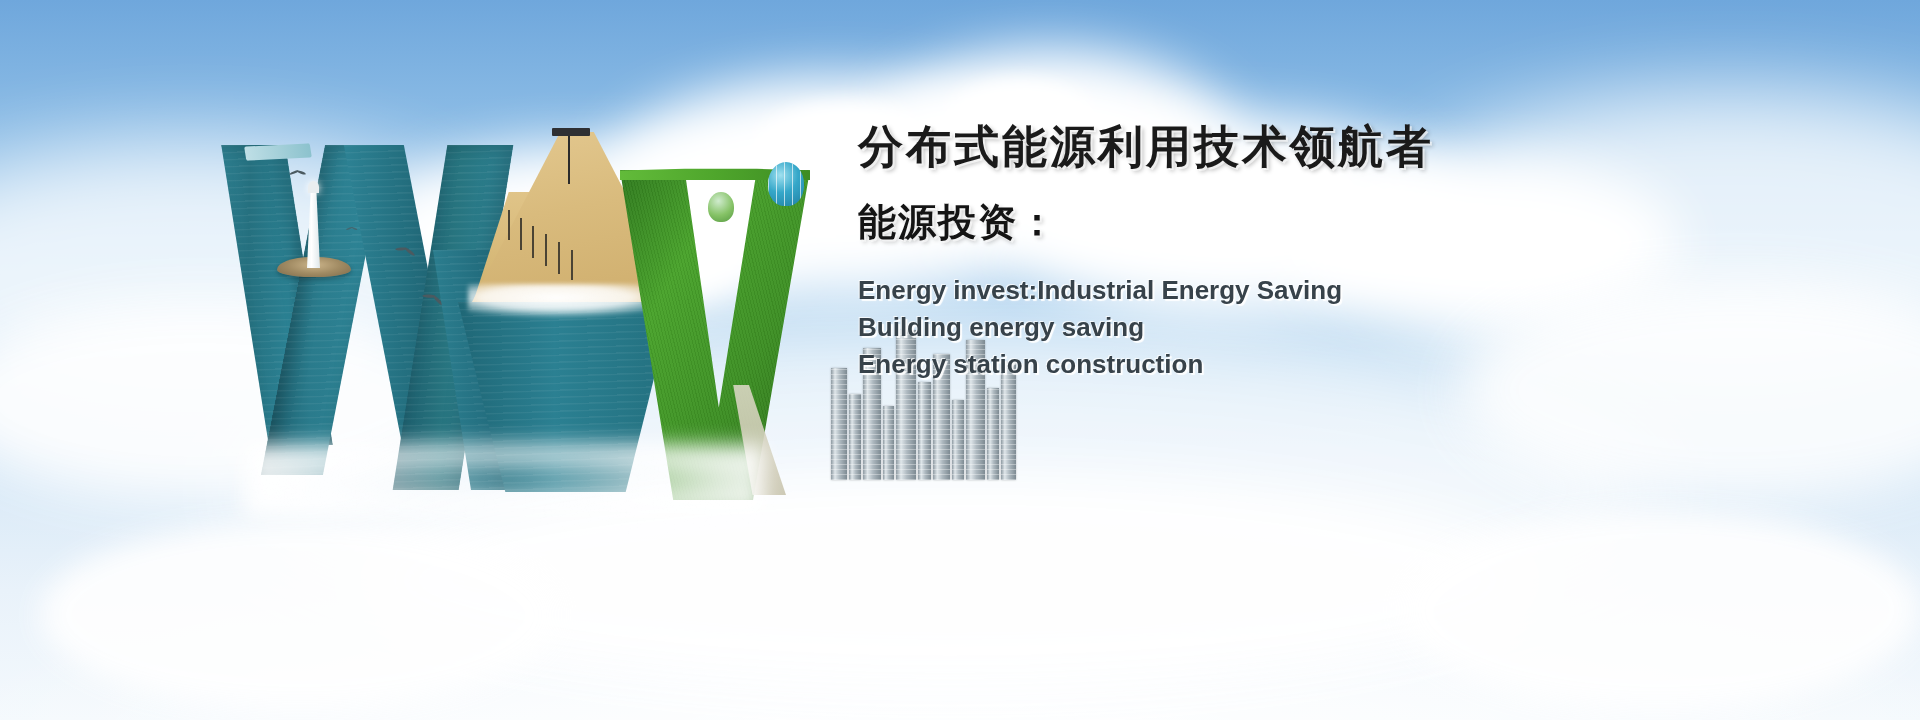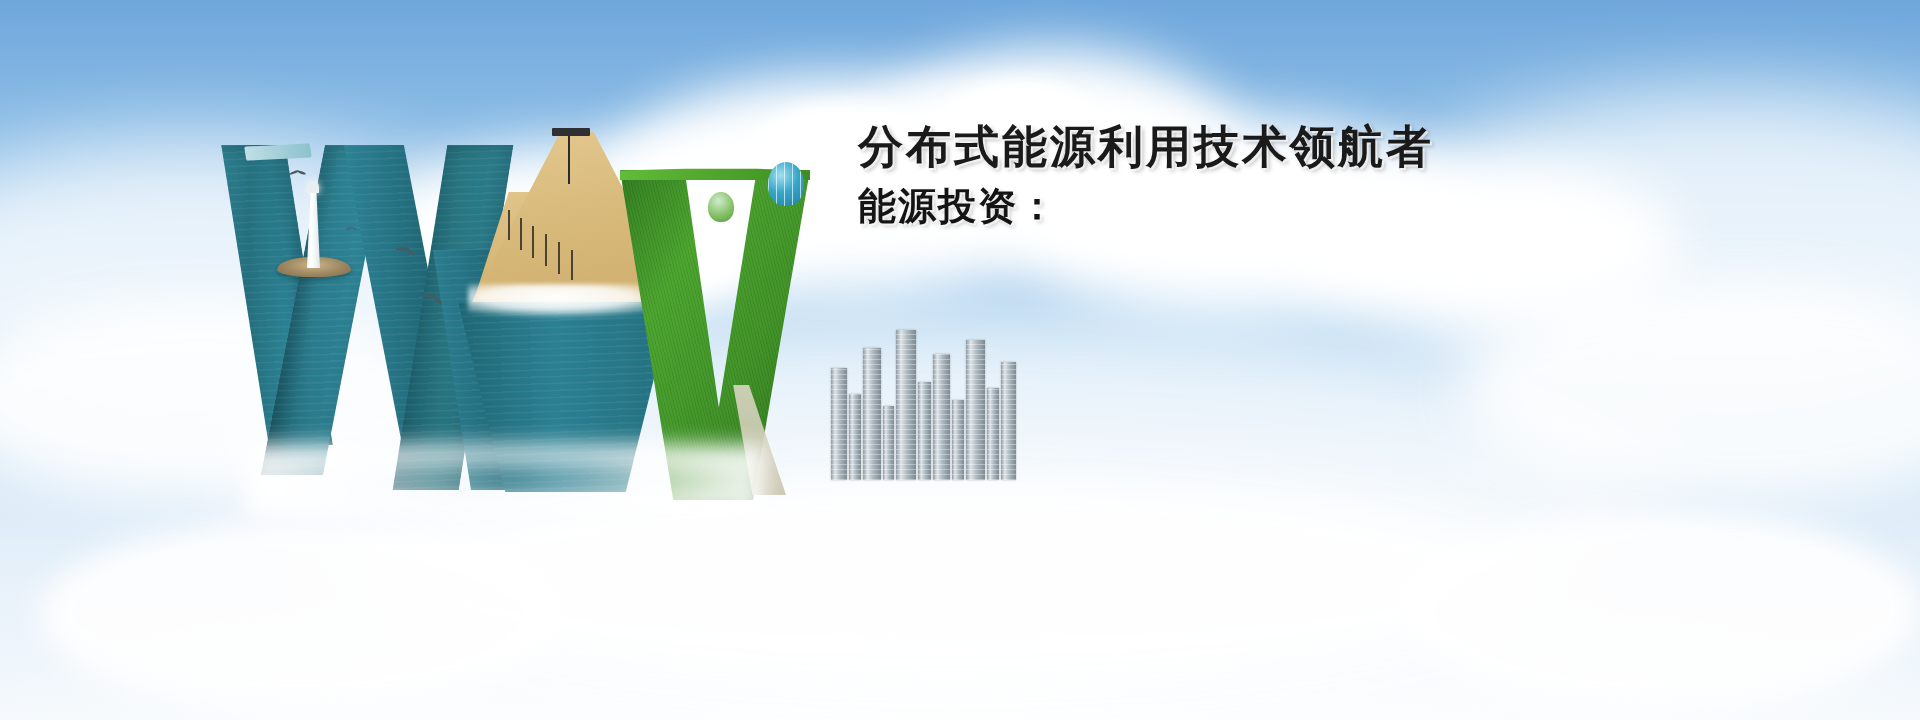--- a/index.html
+++ b/index.html
@@ -184,21 +184,21 @@
     font-size:45px;font-weight:bold;letter-spacing:3px;color:#1a1a1a;
     text-shadow:2px 2px 0 rgba(255,255,255,.65), 3px 3px 4px rgba(0,0,0,.25);
     line-height:1.0;white-space:nowrap;
   }
   .sub-en{
     margin-top:20px;font-size:27px;font-weight:bold;color:#2f3a41;
     text-shadow:2px 2px 1px rgba(255,255,255,.95), -1px -1px 0 rgba(255,255,255,.8);
     white-space:nowrap;
   }
   .lead{
-    margin-top:12px;font-size:38px;font-weight:bold;letter-spacing:2px;color:#141414;
+    margin-top:28px;font-size:38px;font-weight:bold;letter-spacing:2px;color:#141414;
     text-shadow:2px 2px 0 rgba(255,255,255,.6), 3px 3px 4px rgba(0,0,0,.22);
     white-space:nowrap;
   }
   .services{
     margin-top:14px;font-size:39px;font-weight:bold;letter-spacing:2px;color:#141414;
     text-shadow:2px 2px 0 rgba(255,255,255,.6), 3px 3px 4px rgba(0,0,0,.22);
     white-space:nowrap;
   }
   .services .gap{display:inline-block;width:22px;}
   .en-list{margin-top:24px;}
@@ -315,15 +315,20 @@
   </div>
 
   <div id="copy">
 
     <div class="headline">分布式能源利用技术领航者</div>
 
 
     <div class="lead">能源投资：</div>
 
 
+    <div class="en-list">
+      <div class="en-line">Energy invest:Industrial Energy Saving</div>
+      <div class="en-line">Building energy saving</div>
+      <div class="en-line">Energy station construction</div>
+    </div>
 
   </div>
 </div>
 
 </body></html>

